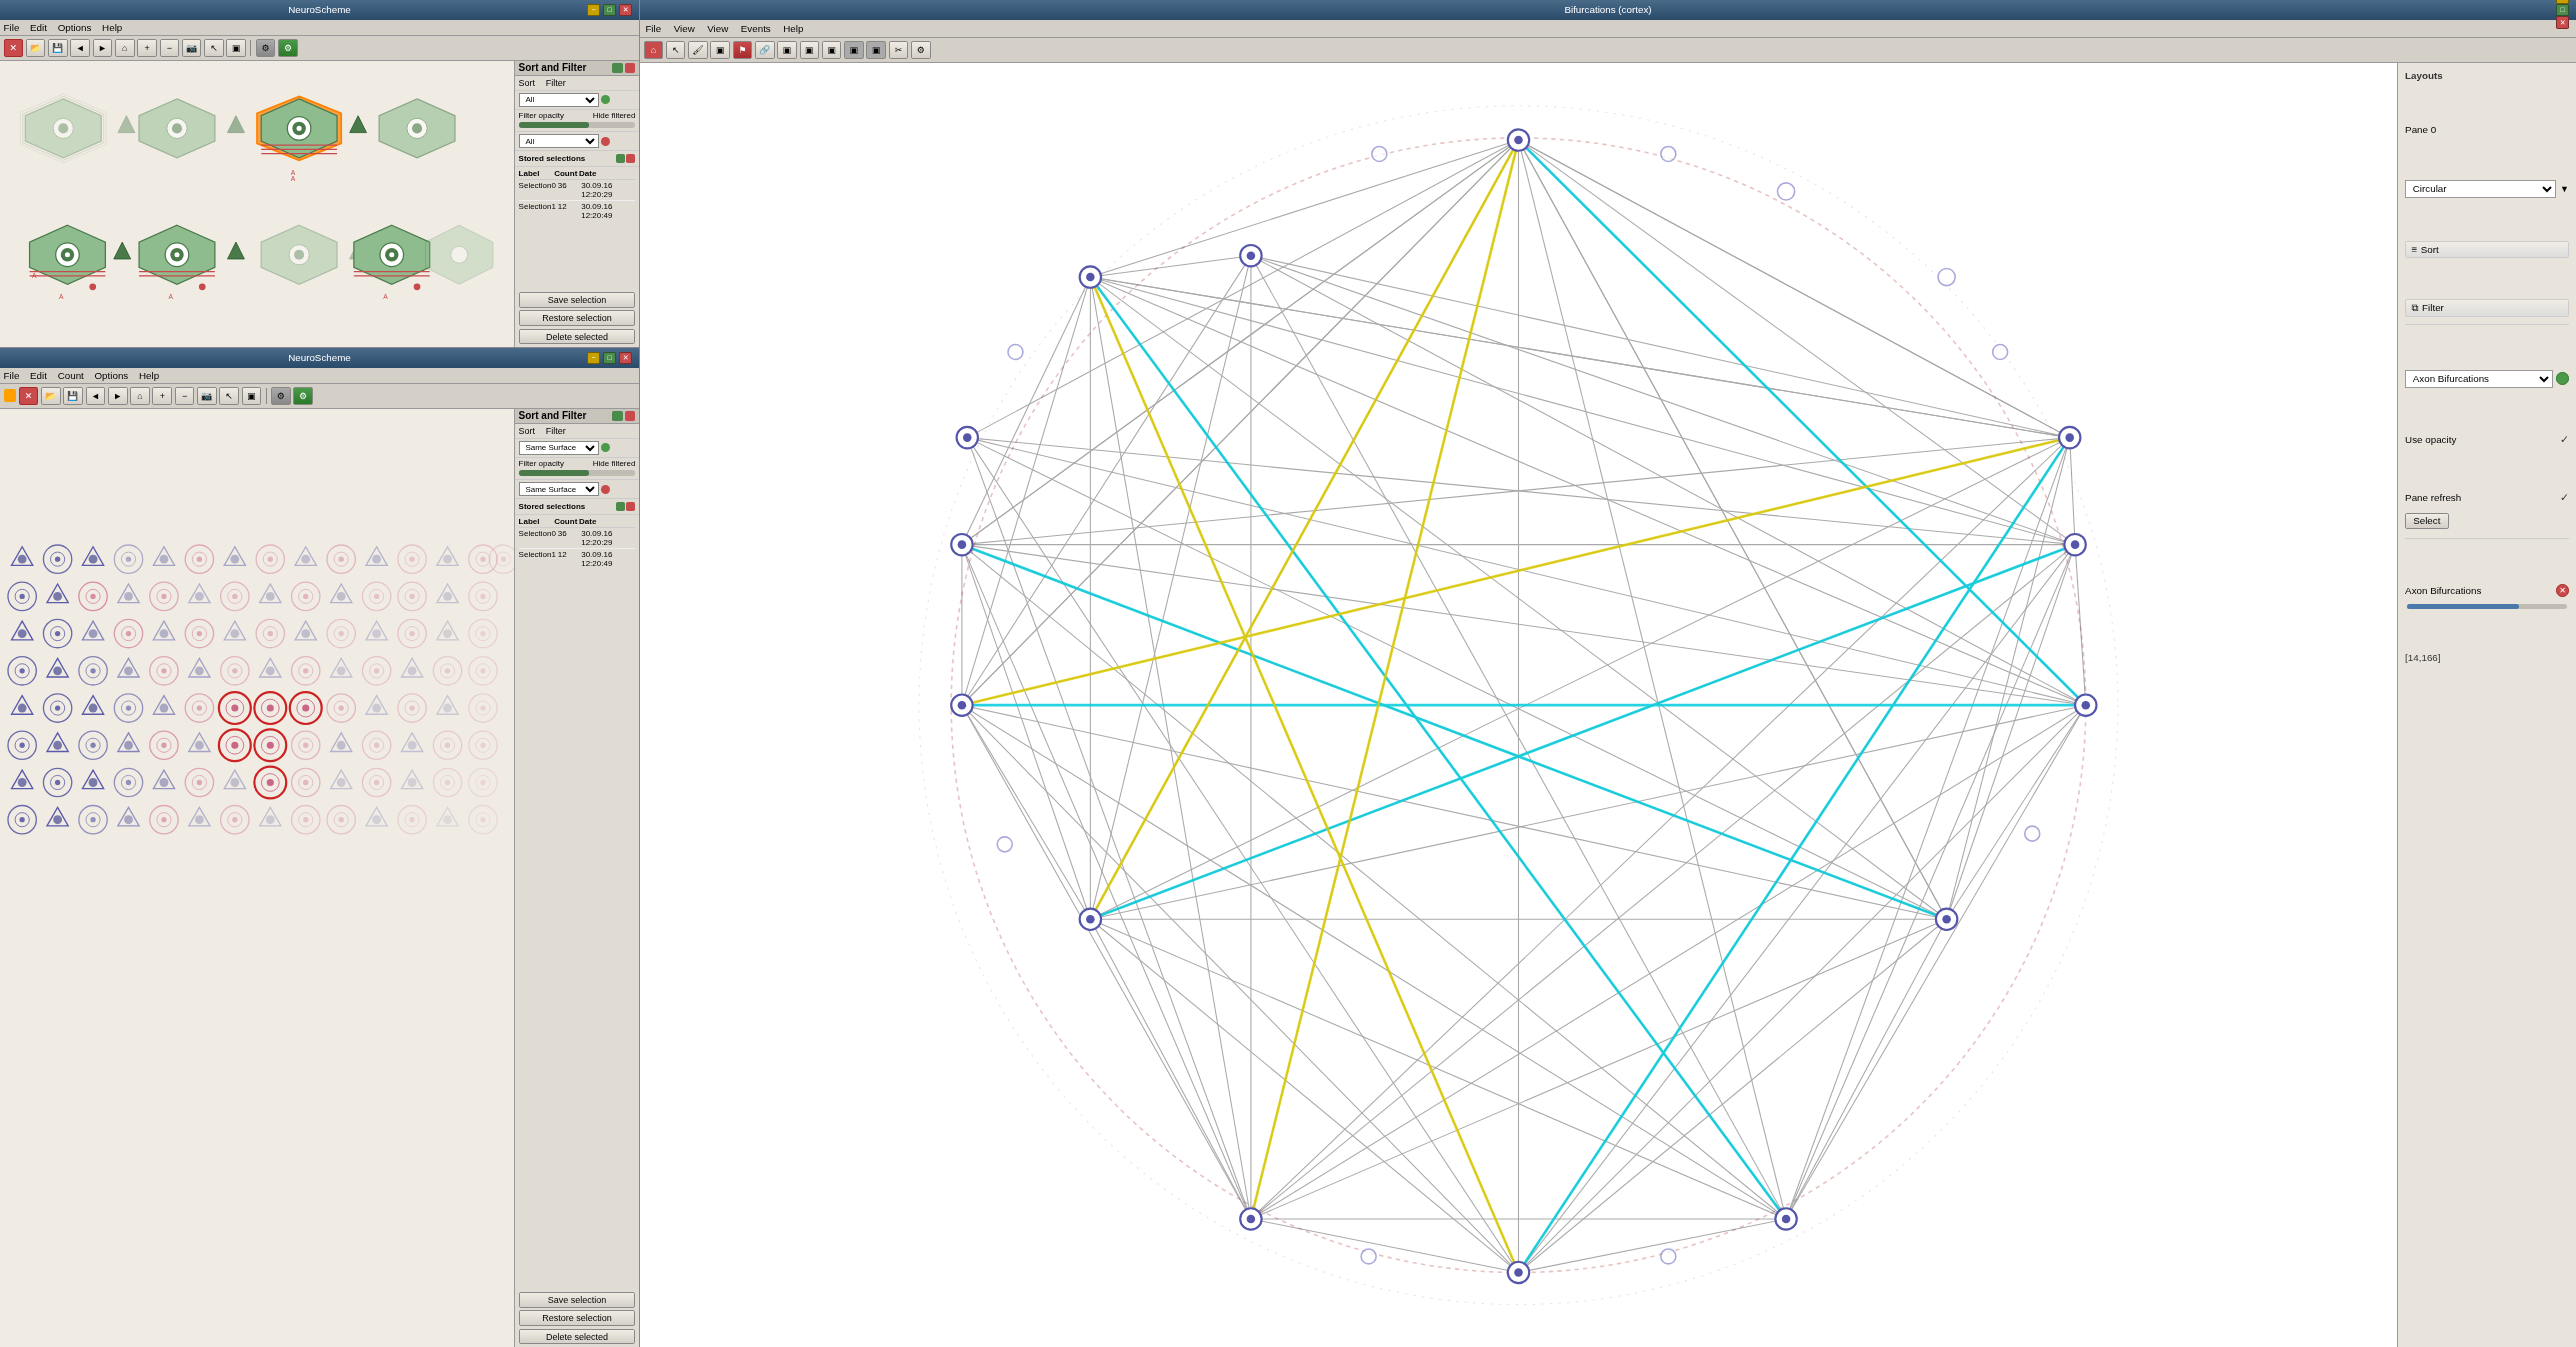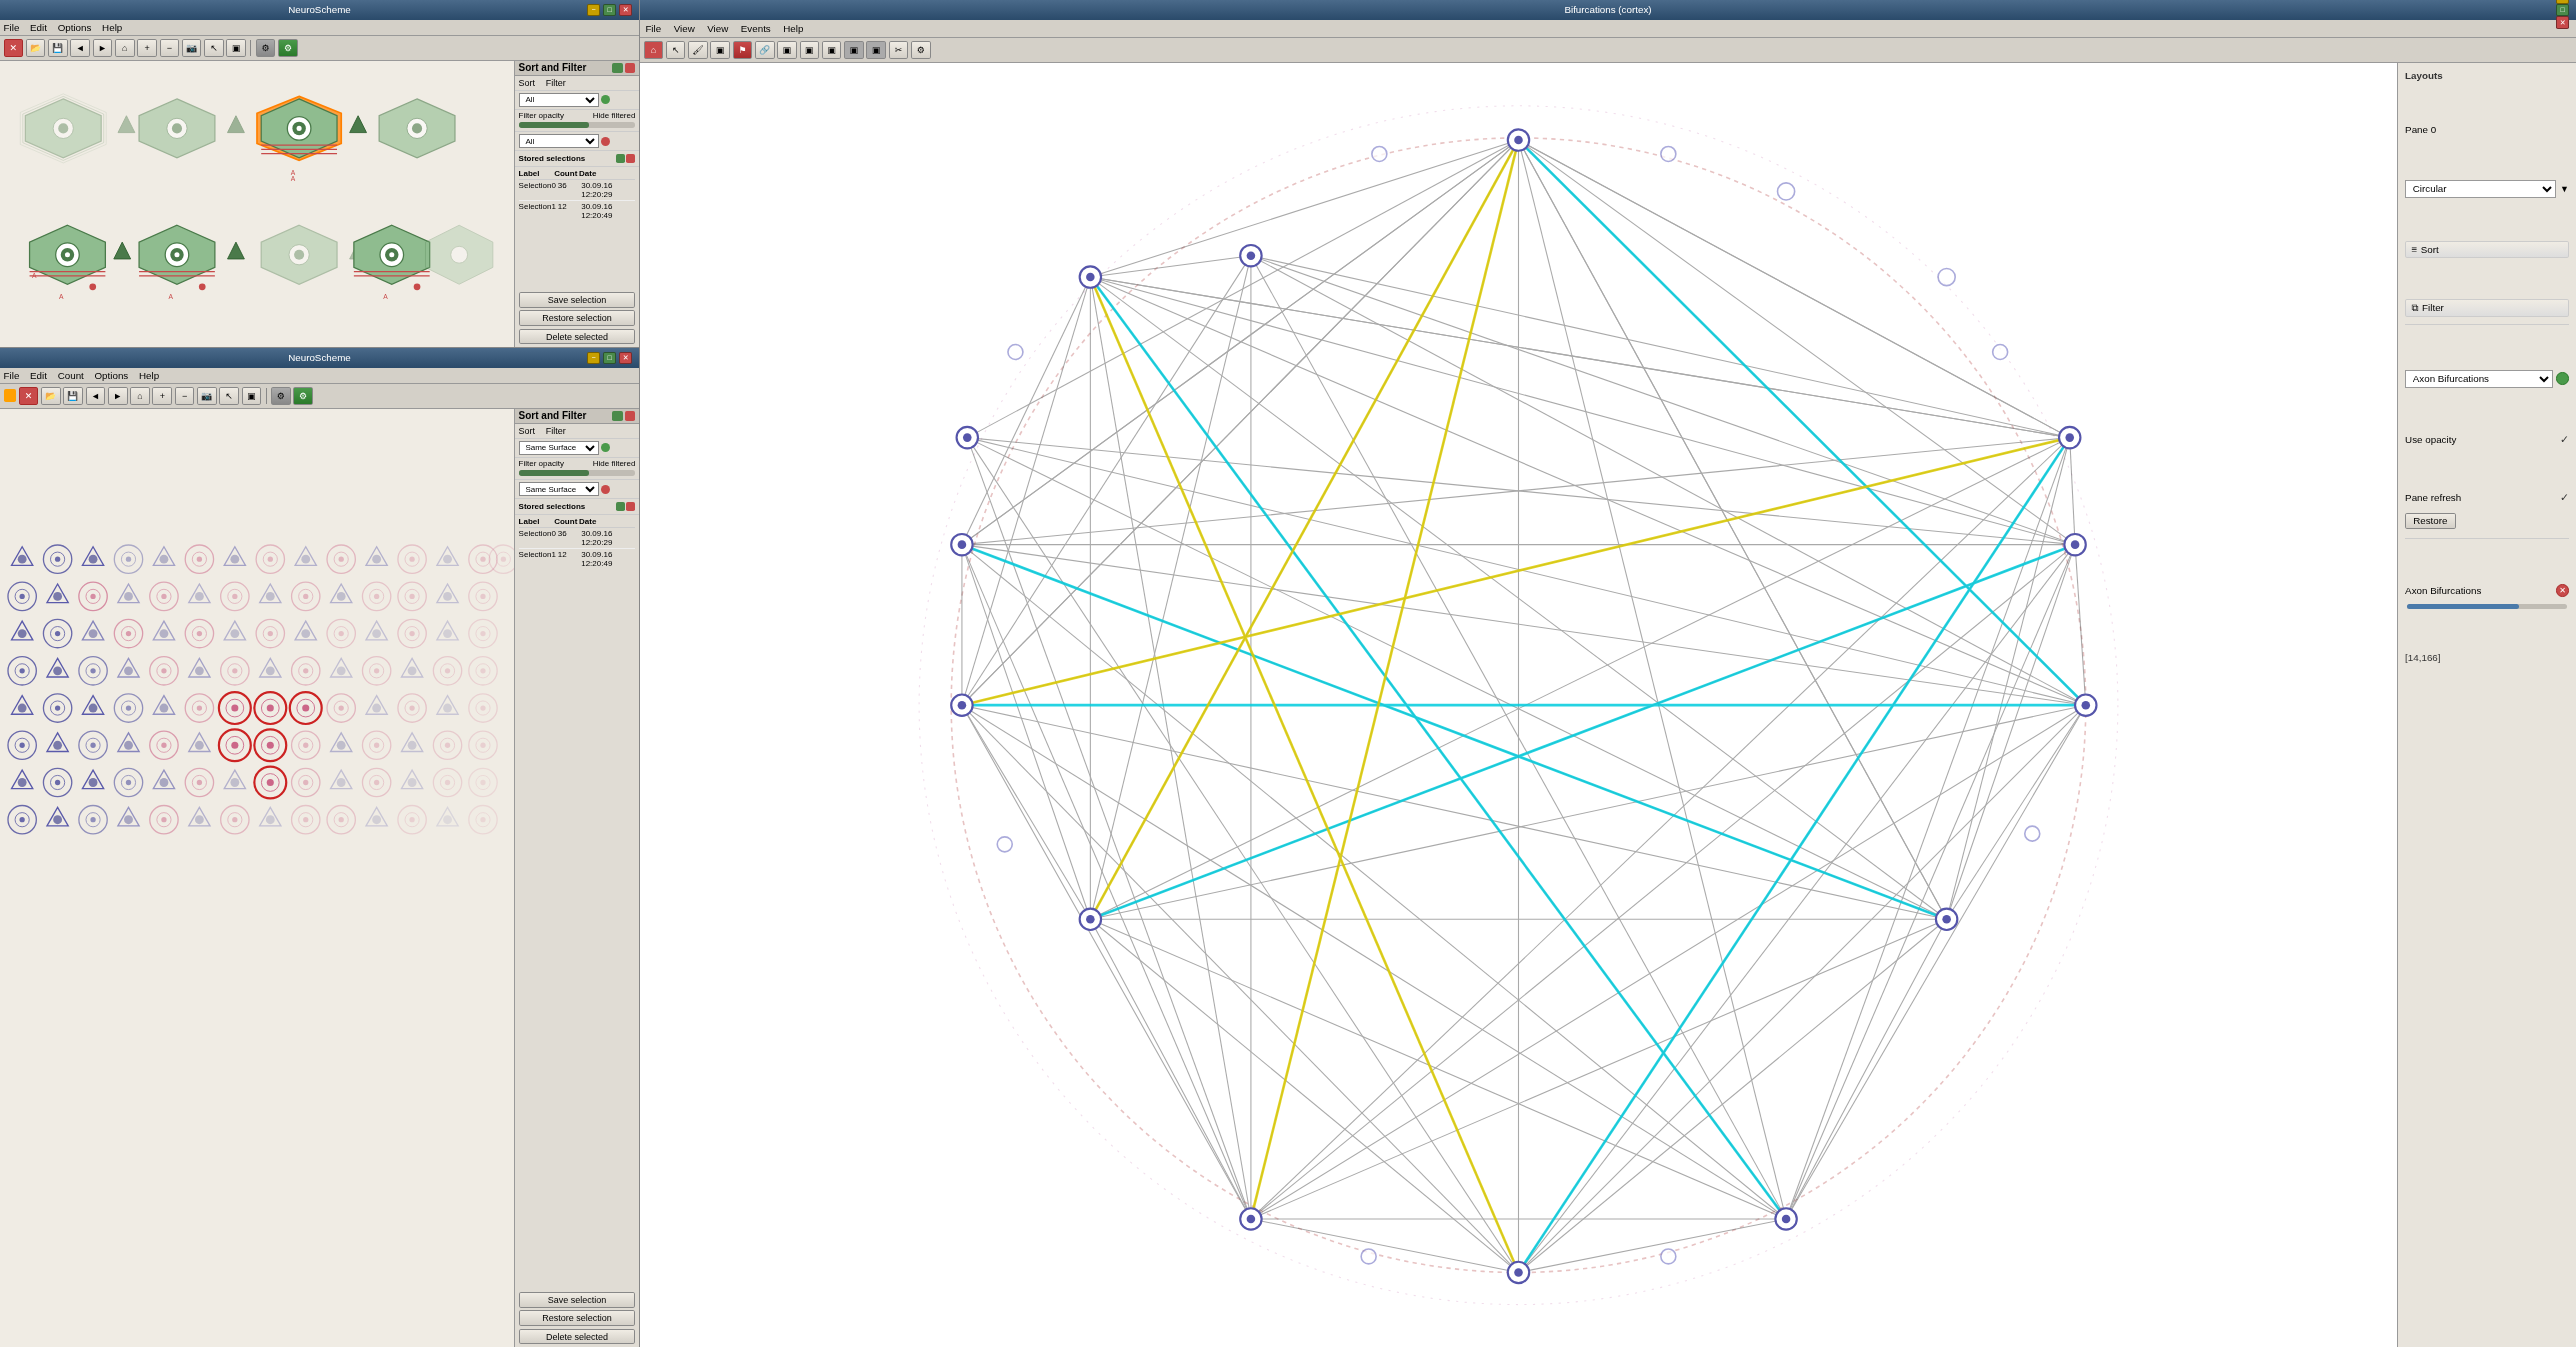--- a/index.html
+++ b/index.html
@@ -977,21 +977,21 @@
             <span>Use opacity</span>
             <span class="props-checkmark" style="margin-left:auto;">✓</span>
           </div>
 
           <div class="props-row">
             <span>Pane refresh</span>
             <span class="props-checkmark" style="margin-left:auto;">✓</span>
           </div>
 
           <div style="padding: 1.8px 0;">
-            <button class="props-refresh-btn">Restore</button>
+            <button class="props-refresh-btn">Select</button>
           </div>
 
           <div style="height:0.9px; background:#ccc; margin: 1.8px 0;"></div>
 
           <div class="props-row">
             <span>Axon Bifurcations</span>
             <div class="props-red-circle" style="margin-left:auto; display:flex; align-items:center; justify-content:center; color:white; font-size:8px;">✕</div>
           </div>
 
           <div class="props-slider-container">

